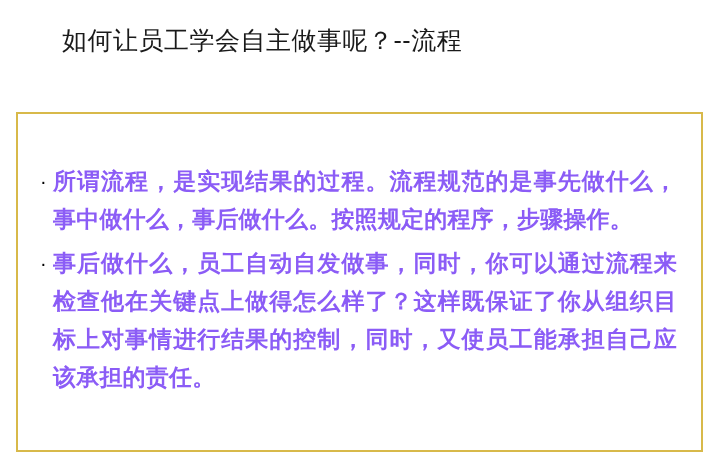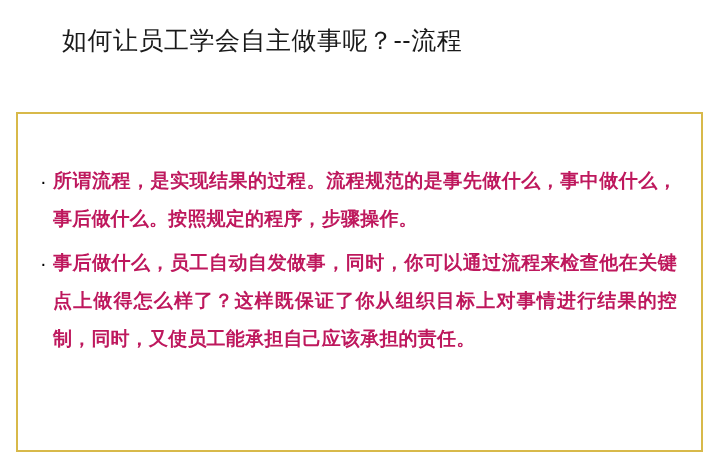--- a/index.html
+++ b/index.html
@@ -55,23 +55,23 @@
   .bullet-dot {
     flex: 0 0 auto;
     width: 13px;
     font-size: 20px;
     line-height: 38px;
     color: #000000;
     text-align: left;
   }
   .bullet-text {
     flex: 1 1 auto;
-    font-size: 19px;
+    font-size: 23px;
     line-height: 38px;
-    color: #be185d;
+    color: #8b5cf6;
     font-weight: bold;
     letter-spacing: 0.2px;
     text-align: justify;
   }
 </style>
 </head>
 <body>
 
 <div class="slide">
 

